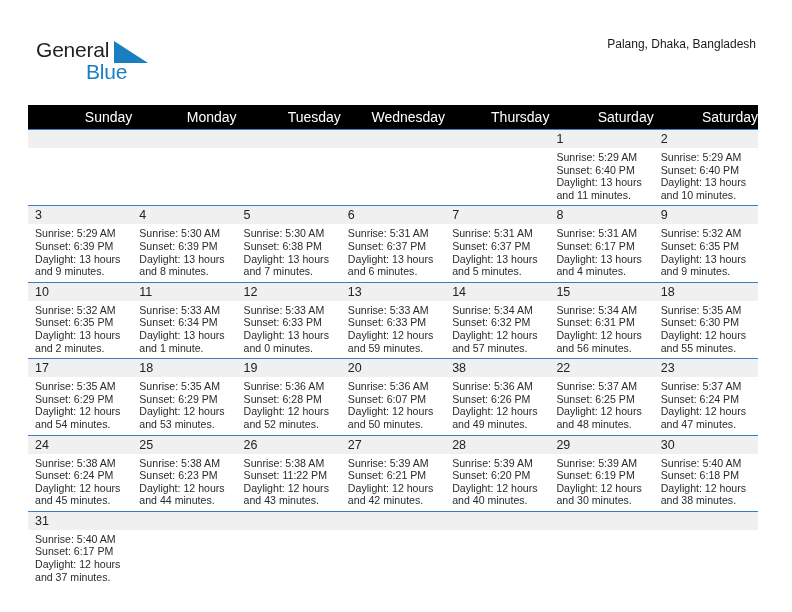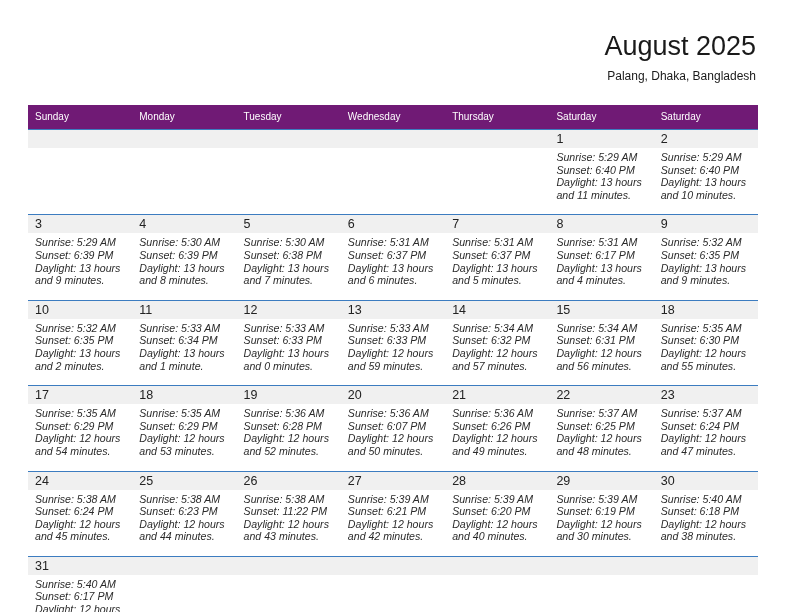--- a/index.html
+++ b/index.html
@@ -80,25 +80,25 @@
   
   .calendar {
     position: absolute;
     left: 28px;
     top: 105px;
     width: 730px;
     border-collapse: collapse;
     table-layout: fixed;
   }
   .calendar th {
-    background: #701a75;
+    background: #000000;
     color: #ffffff;
-    font-size: 10px;
+    font-size: 14px;
     font-weight: normal;
-    text-align: left;
+    text-align: right;
     padding: 5px 0 5px 7px;
     height: 12px;
     line-height: 14px;
   }
   .calendar td {
     vertical-align: top;
     padding: 0;
     border-top: 1.6px solid #3c7cc0;
     width: 104.28px;
   }
@@ -114,41 +114,46 @@
     height: 18px;
     line-height: 18px;
     padding-left: 7px;
     font-size: 12.5px;
     color: #222222;
   }
   .daycell.blank .daynum-band {
     background: #f0f0f0;
   }
   .dayinfo {
-    padding: 3px 6px 13px 7px;
+    padding: 3px 6px 4px 7px;
     font-size: 10.6px;
     line-height: 12.6px;
     color: #2b2b2b;
-    font-style: italic;
   }
   .dayinfo div {
     white-space: nowrap;
   }
   .calendar tr.last-row td {
     border-bottom: 1.6px solid #ffffff;
   }
 </style>
 </head>
 <body>
 
 <div class="page-header">
 
+  <div class="brand">
+    <span class="brand-general">General</span>
+    <svg class="brand-flag" viewBox="0 0 34 22">
+      <polygon points="0,0 34,22 0,22" fill="#1a7fc1" transform="translate(0,0) scale(1,1)"></polygon>
+    </svg>
+    <span class="brand-blue">Blue</span>
+  </div>
 
   <div class="title-block">
-    <h1 class="cal-title">August 2025</h1>
     <h2 class="cal-subtitle">Palang, Dhaka, Bangladesh</h2>
   </div>
 
 </div>
 
 <table class="calendar">
   <thead>
     <tr id="weekday-row">
         <th>Sunday</th>
         <th>Monday</th>
@@ -407,21 +412,21 @@
             <div class="dayinfo">
               <div>Sunrise: 5:36 AM</div>
               <div>Sunset: 6:07 PM</div>
               <div>Daylight: 12 hours</div>
               <div>and 50 minutes.</div>
             </div>
           </div>
         </td>
         <td>
           <div class="daycell">
-            <div class="daynum-band">21</div>
+            <div class="daynum-band">38</div>
             <div class="dayinfo">
               <div>Sunrise: 5:36 AM</div>
               <div>Sunset: 6:26 PM</div>
               <div>Daylight: 12 hours</div>
               <div>and 49 minutes.</div>
             </div>
           </div>
         </td>
         <td>
           <div class="daycell">

